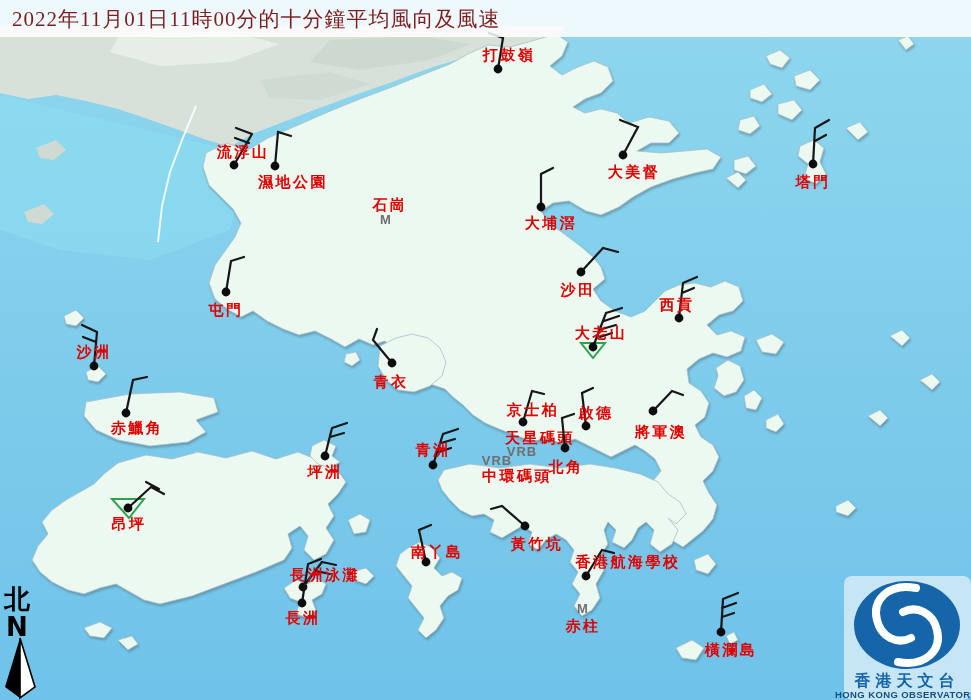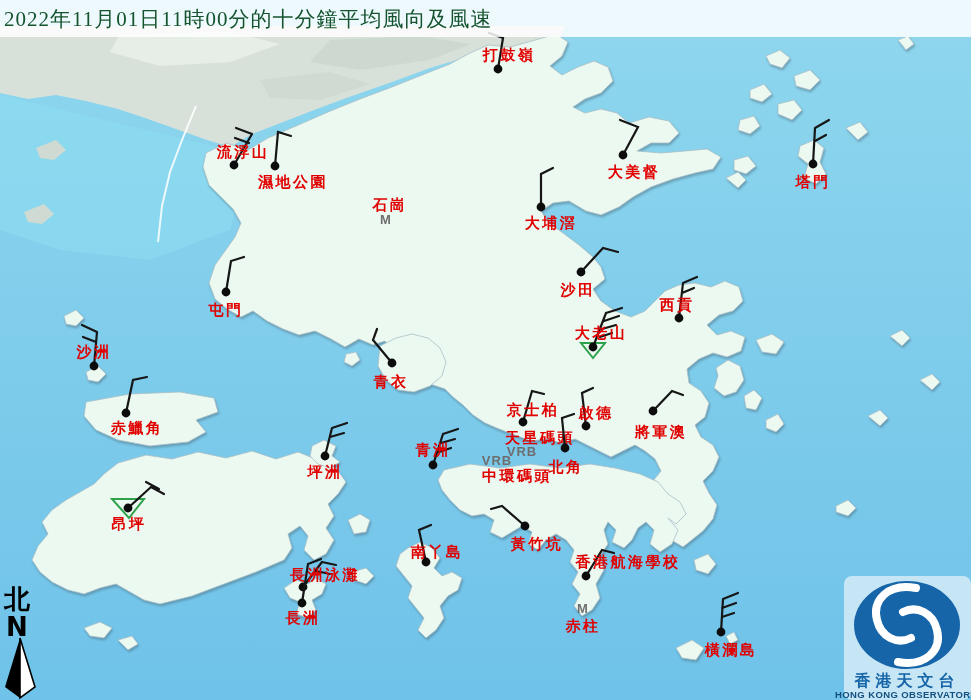--- a/index.html
+++ b/index.html
@@ -1,23 +1,23 @@
 <!DOCTYPE html>
 <html><head>
 <meta charset="utf-8">
 <style>
   html,body{margin:0;padding:0;background:#222;}
   .screen{position:relative;width:971px;height:700px;overflow:hidden;
           font-family:"DejaVu Sans",sans-serif;background:#7cc9ec;}
   .screen svg{position:absolute;inset:0;display:block;}
   .titlebar{position:absolute;top:0;left:0;width:100%;height:37px;
             background:rgba(255,255,255,0.84);z-index:5;}
-  .titlebar span{display:inline-block;padding:5px 0 0 4px;
+  .titlebar span{display:inline-block;padding:5px 0 0 12px;
                  font-family:"Liberation Serif","DejaVu Serif",serif;
-                 font-size:21px;color:#14532d;letter-spacing:1px;white-space:nowrap;}
+                 font-size:21px;color:#7f1d1d;letter-spacing:1px;white-space:nowrap;}
   .land{filter:drop-shadow(1.5px 2px 1px rgba(70,100,115,0.45));}
   .land polygon{fill:#ecf9f1;stroke:#a9bfc6;stroke-width:0.8;}
   .urban polygon{stroke:none;}
   .stn{font:bold 15px "DejaVu Sans",sans-serif;text-anchor:middle;letter-spacing:2.5px;}
   .ind{font:bold 13px "Liberation Sans",sans-serif;text-anchor:middle;letter-spacing:1px;}
   .logo-cn{font:bold 16px "DejaVu Sans",sans-serif;text-anchor:middle;letter-spacing:5px;}
   .logo-en{font:bold 9.5px "Liberation Sans",sans-serif;text-anchor:middle;letter-spacing:0.4px;}
   .compass-txt{font:bold 26px "DejaVu Sans",sans-serif;text-anchor:middle;fill:#000;}
 </style>
 </head>

